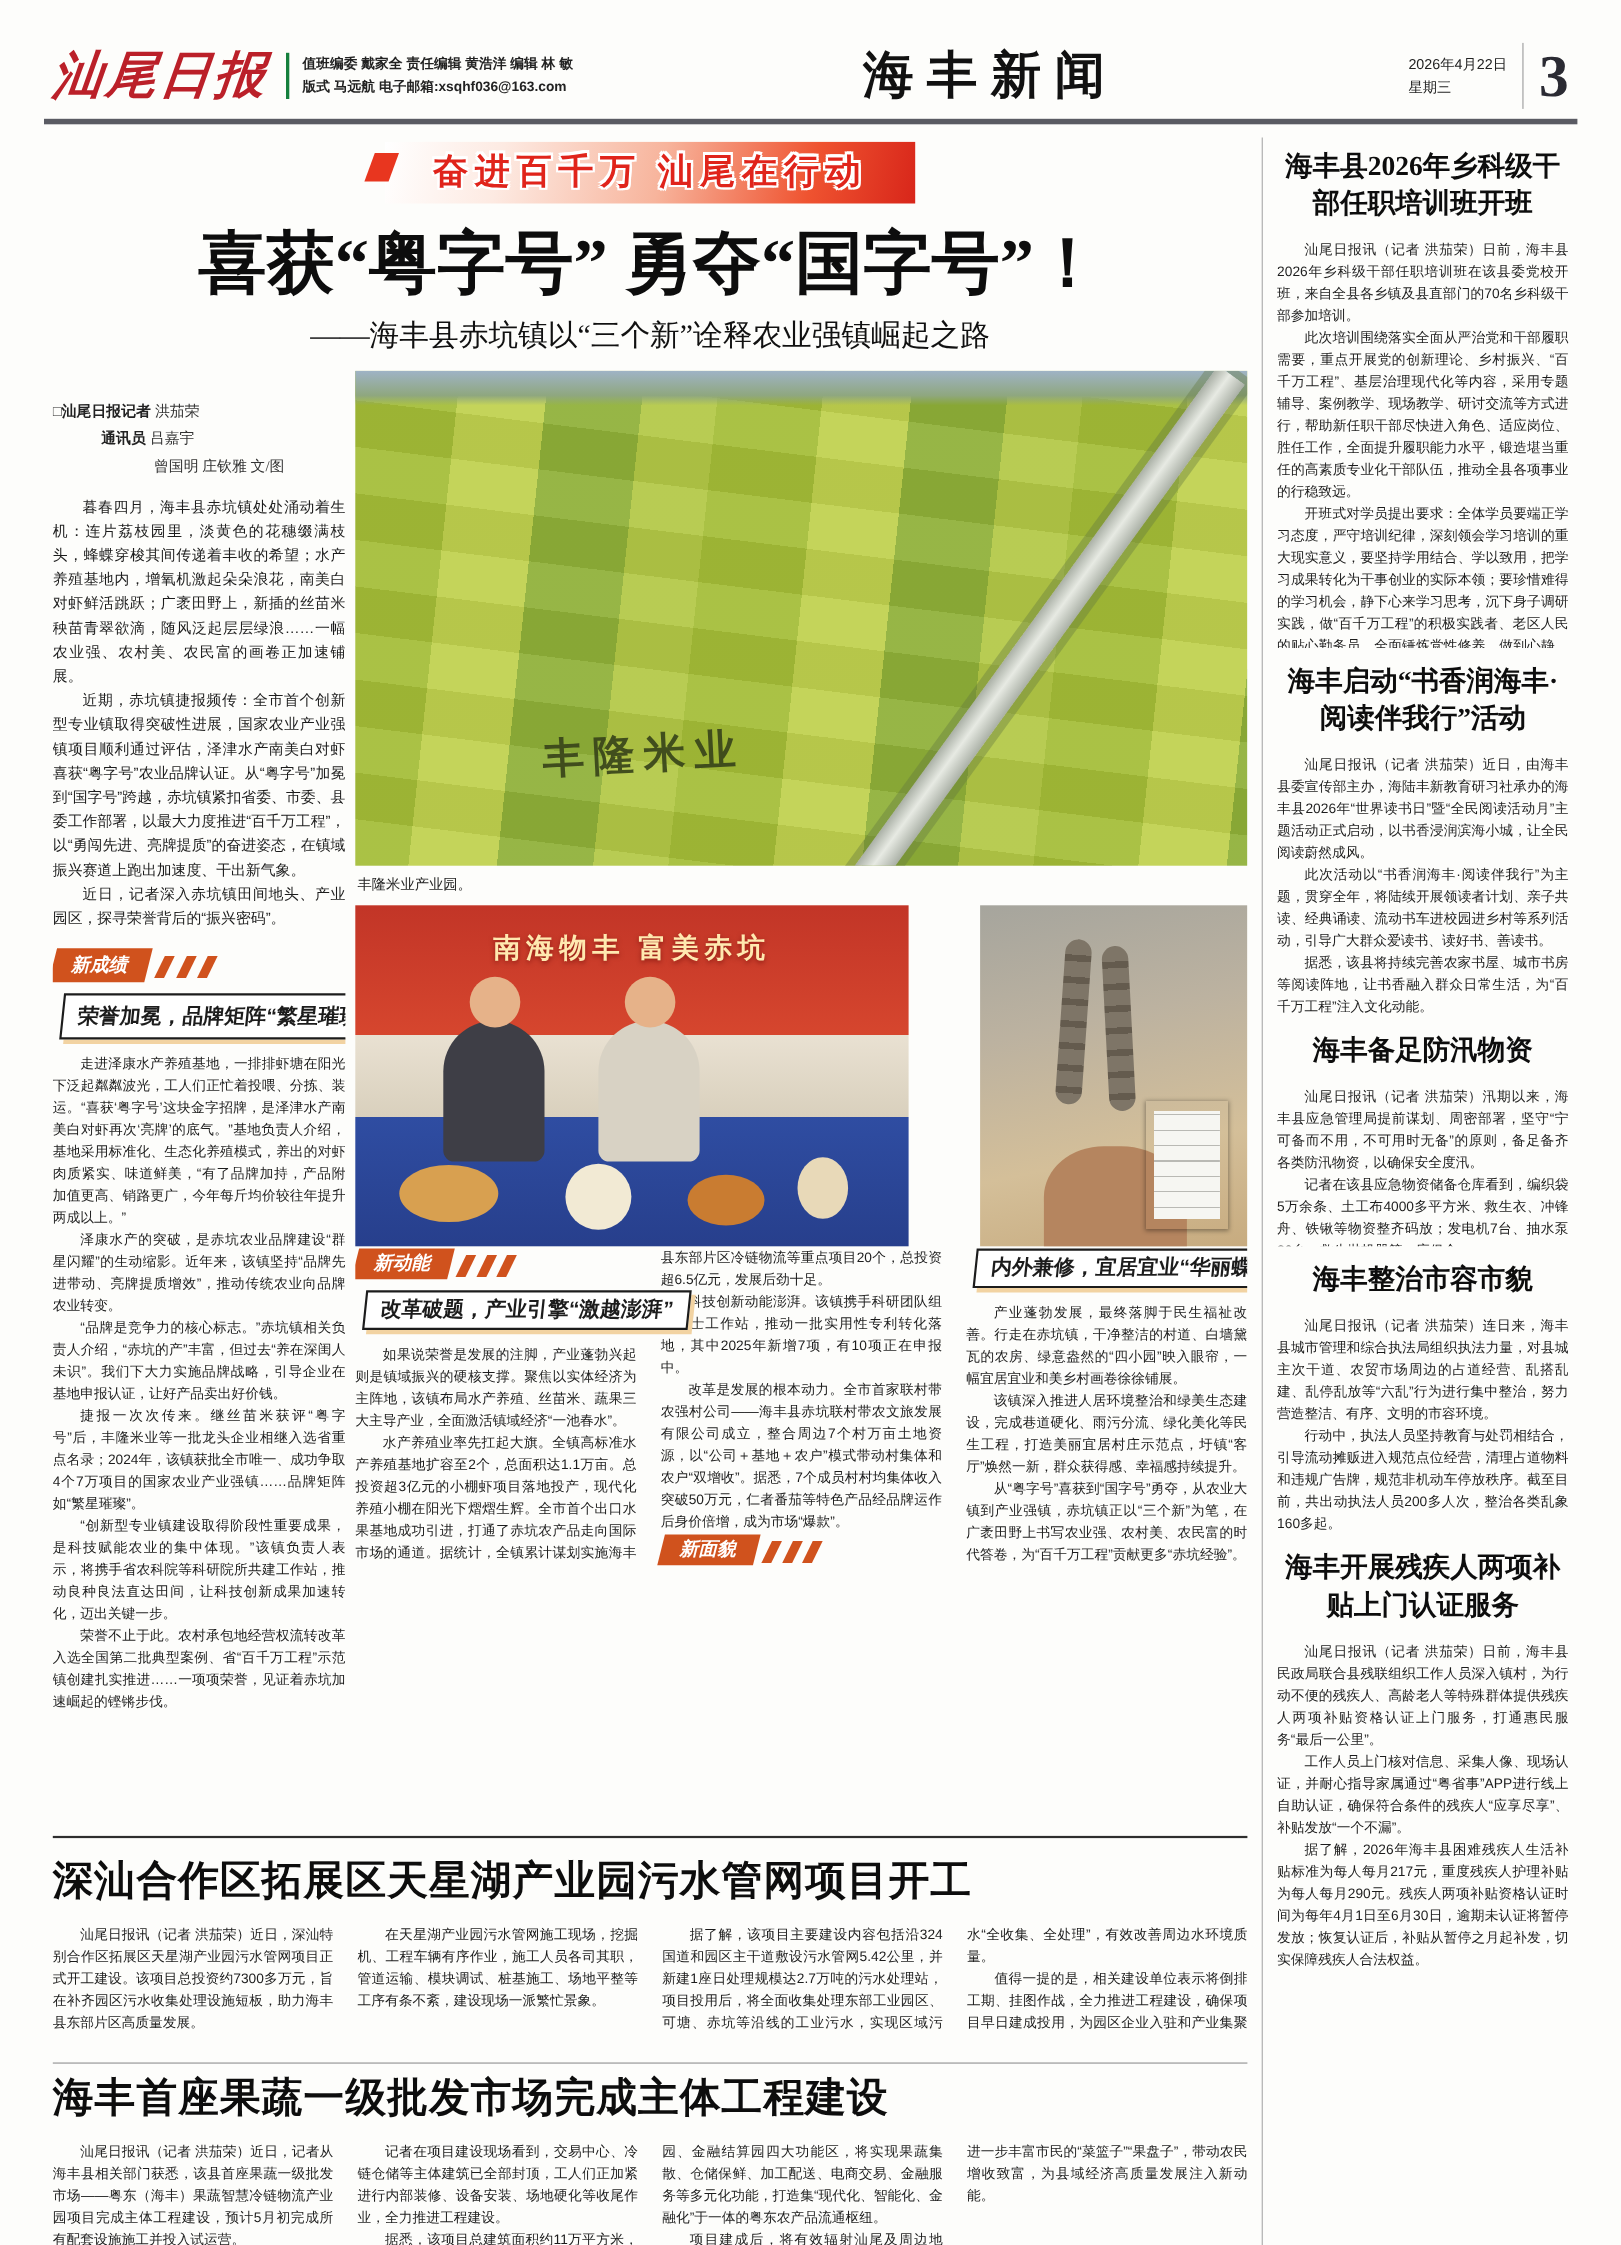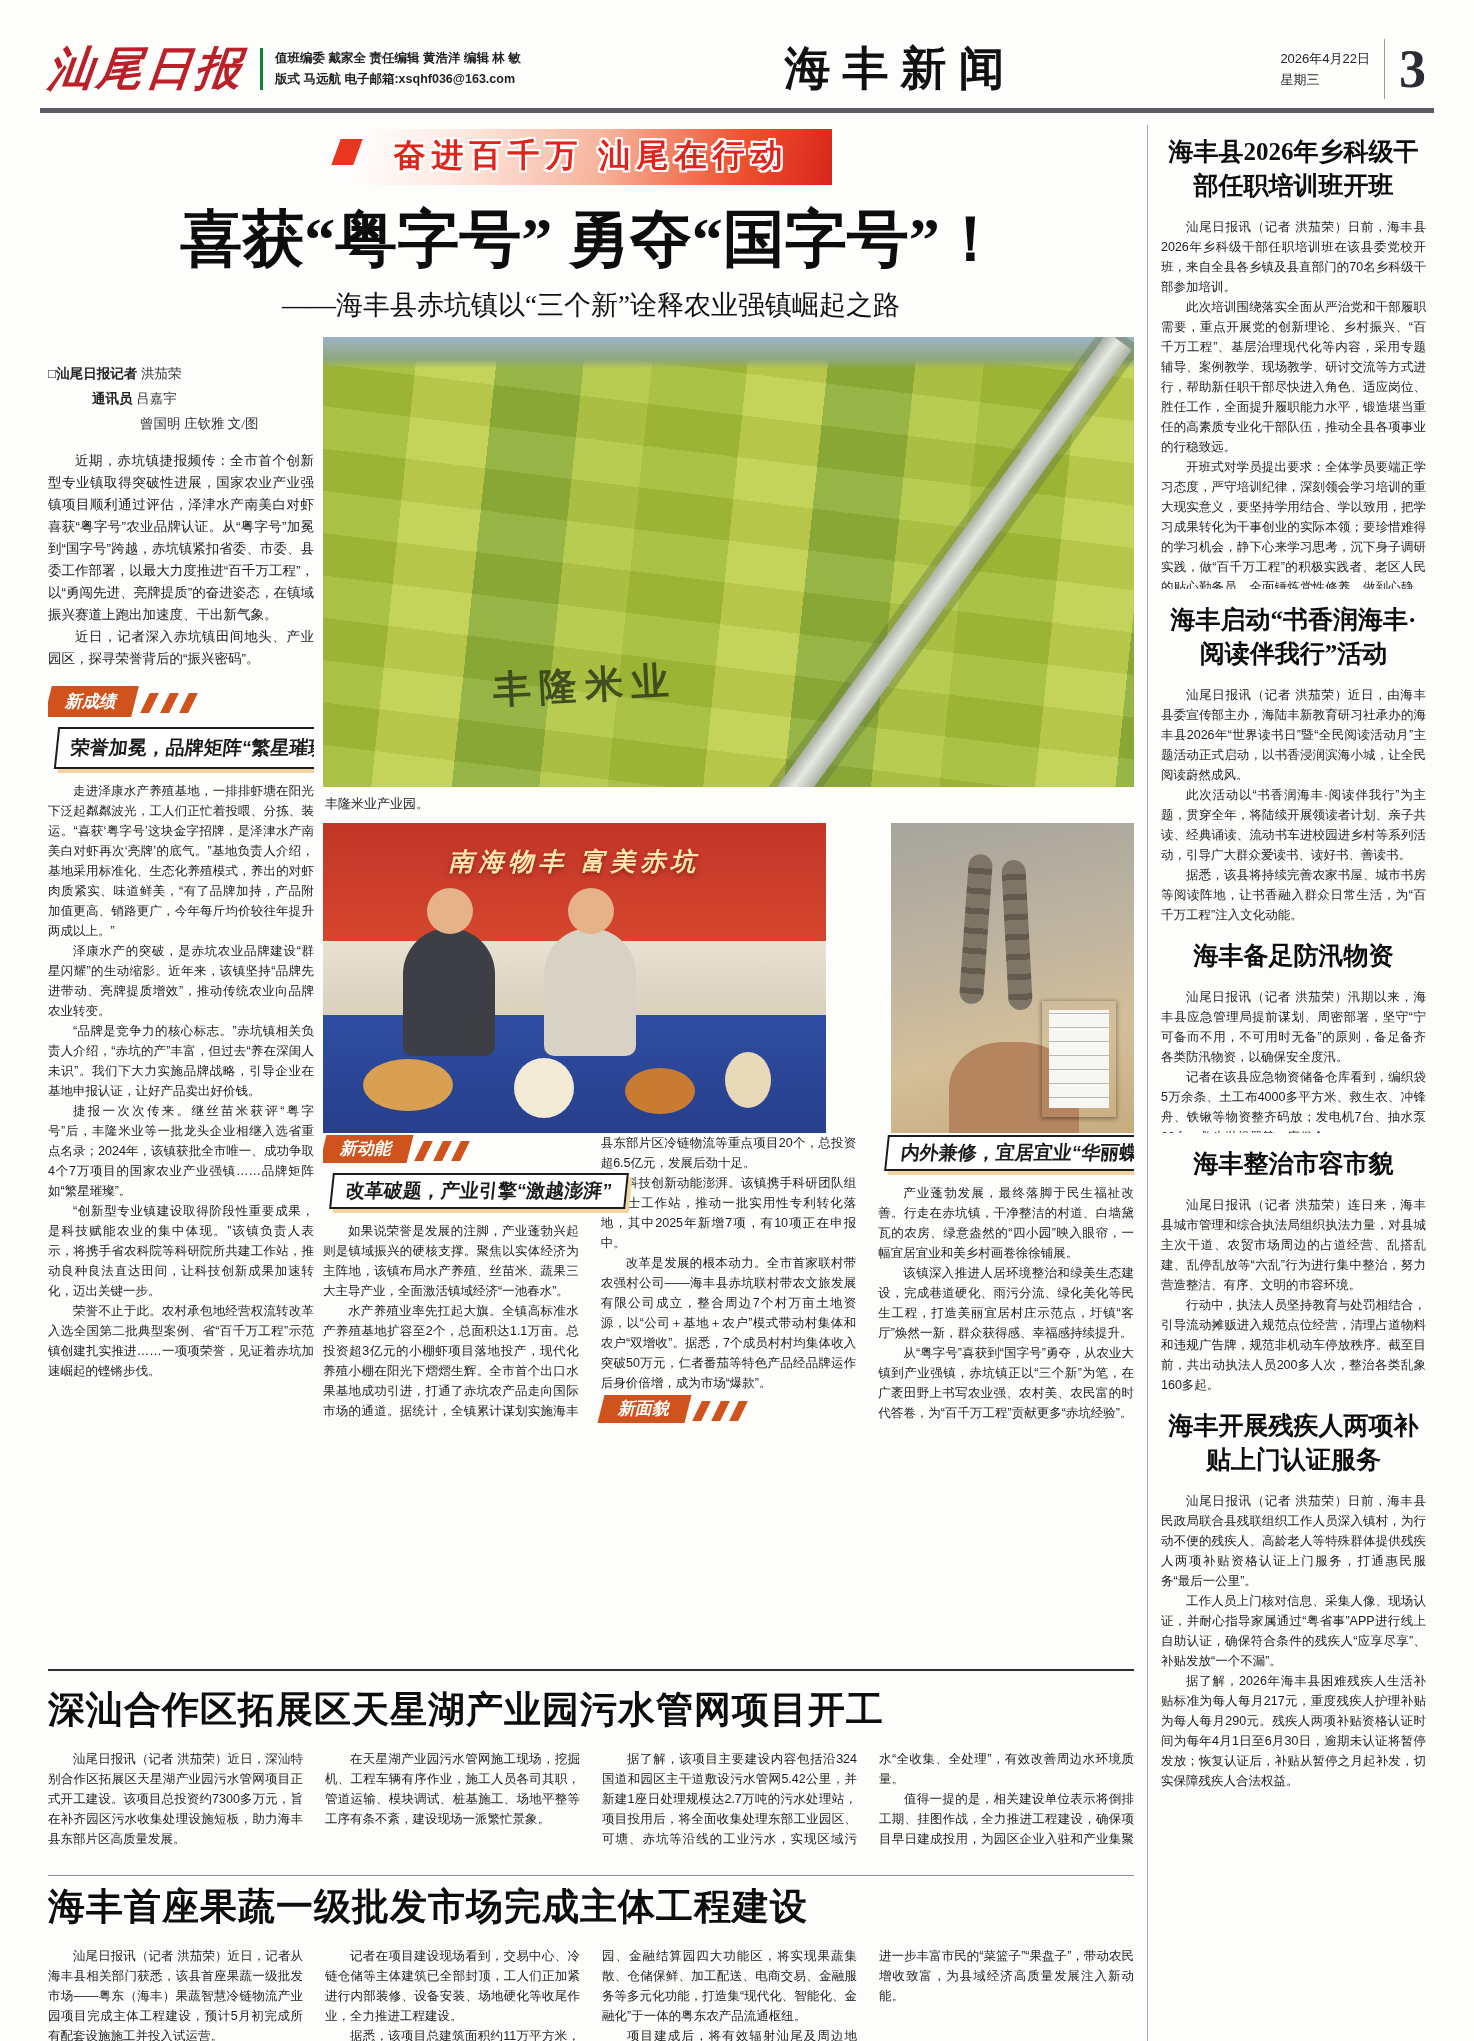--- a/index.html
+++ b/index.html
@@ -65,21 +65,21 @@
   .road{position:absolute;top:-12%;right:22%;width:30px;height:135%;
     background:linear-gradient(90deg,#aab0a6,#e7eae3 45%,#aab0a6);transform:rotate(36deg);
     box-shadow:0 0 0 7px rgba(96,118,62,.38);}
   .aerial-label{position:absolute;left:21%;bottom:17%;font-family:"Liberation Serif",serif;
     font-size:38px;font-weight:900;color:#39451a;letter-spacing:8px;transform:rotate(-3deg);opacity:.92;}
   .photo-caption{font-family:"Liberation Serif",serif;font-size:13px;color:#222;margin:8px 2px 10px;}
   .photo-row{display:flex;justify-content:space-between;height:310px;}
   .photo-live{width:62%;
     background:linear-gradient(180deg,#c23527 0%,#d6462e 38%,#e9e1d2 38%,#d9d0bd 62%,#2f4da2 62%,#273f8c 100%);}
   .live-banner{position:absolute;top:7%;width:100%;text-align:center;color:#ffe9b0;font-weight:900;
-    font-size:25px;letter-spacing:5px;text-shadow:0 2px 5px rgba(90,0,0,.55);font-style:italic;}
+    font-size:25px;letter-spacing:5px;text-shadow:0 2px 5px rgba(90,0,0,.55);}
   .person{position:absolute;top:34%;width:92px;height:128px;border-radius:46px 46px 10px 10px;background:#3e3e46;}
   .person::before{content:"";position:absolute;top:-40px;left:24px;width:46px;height:46px;border-radius:50%;background:#e6b289;}
   .person.p2{background:#d8d2c4;}
   .blob{position:absolute;border-radius:50%;}
   .photo-shrimp{width:30%;
     background:linear-gradient(168deg,#a6a59d 0%,#bcb2a0 35%,#d4bf99 70%,#c7ab7f 100%);}
   .hand{position:absolute;left:24%;bottom:-6%;width:130px;height:110px;background:#b5855f;border-radius:42% 46% 0 0;}
   .shrimp{position:absolute;width:24px;height:150px;border-radius:14px;
     background:repeating-linear-gradient(180deg,#7e7567 0 14px,#645b4e 14px 20px);}
   .card{position:absolute;right:7%;bottom:5%;width:76px;height:118px;background:#f6f6f2;
@@ -148,20 +148,21 @@
             <span class="nm">洪茄荣</span>
           </div>
           <div class="l2">
             <b>通讯员</b>
             <span class="nm">吕嘉宇</span>
           </div>
           <div class="l3 nm">曾国明 庄钦雅 文/图</div>
         </div>
 
         <div class="intro">
+            <p>暮春四月，海丰县赤坑镇处处涌动着生机：连片荔枝园里，淡黄色的花穗缀满枝头，蜂蝶穿梭其间传递着丰收的希望；水产养殖基地内，增氧机激起朵朵浪花，南美白对虾鲜活跳跃；广袤田野上，新插的丝苗米秧苗青翠欲滴，随风泛起层层绿浪……一幅农业强、农村美、农民富的画卷正加速铺展。</p>
             <p>近期，赤坑镇捷报频传：全市首个创新型专业镇取得突破性进展，国家农业产业强镇项目顺利通过评估，泽津水产南美白对虾喜获“粤字号”农业品牌认证。从“粤字号”加冕到“国字号”跨越，赤坑镇紧扣省委、市委、县委工作部署，以最大力度推进“百千万工程”，以“勇闯先进、亮牌提质”的奋进姿态，在镇域振兴赛道上跑出加速度、干出新气象。</p>
             <p>近日，记者深入赤坑镇田间地头、产业园区，探寻荣誉背后的“振兴密码”。</p>
           </div>
 
         <div class="tag-row">
           <span class="tag">新成绩</span>
           <span class="tag-s"></span>
           <span class="tag-s"></span>
           <span class="tag-s"></span>
         </div>

